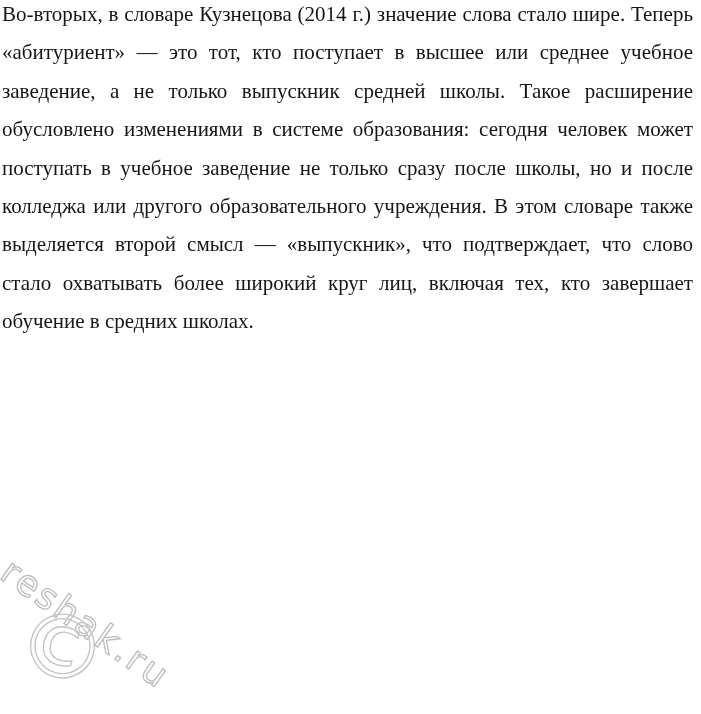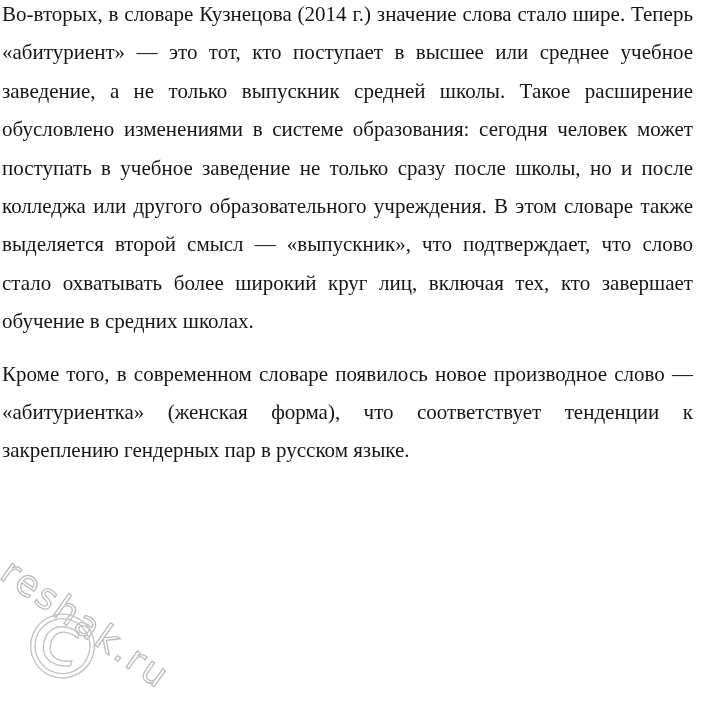--- a/index.html
+++ b/index.html
@@ -67,19 +67,18 @@
     transform-origin: center center;
     color: rgba(255, 255, 255, 0);
     -webkit-text-stroke: 1.3px #c3c3c3;
   }
 </style>
 </head>
 <body>
 
 <div class="page">
   <p class="para">Во-вторых, в словаре Кузнецова (2014 г.) значение слова стало шире. Теперь «абитуриент» — это тот, кто поступает в высшее или среднее учебное заведение, а не только выпускник средней школы. Такое расширение обусловлено изменениями в системе образования: сегодня человек может поступать в учебное заведение не только сразу после школы, но и после колледжа или другого образовательного учреждения. В этом словаре также выделяется второй смысл — «выпускник», что подтверждает, что слово стало охватывать более широкий круг лиц, включая тех, кто завершает обучение в средних школах.</p>
-  <p class="para">Кроме того, в современном словаре появилось новое производное слово — «абитуриентка» (женская форма), что соответствует тенденции к закреплению гендерных пар в русском языке.</p>
 
   <div class="watermark">
     <span class="wm-text">reshak.ru</span>
     <span class="wm-copy">©</span>
   </div>
 </div>
 
 </body></html>

